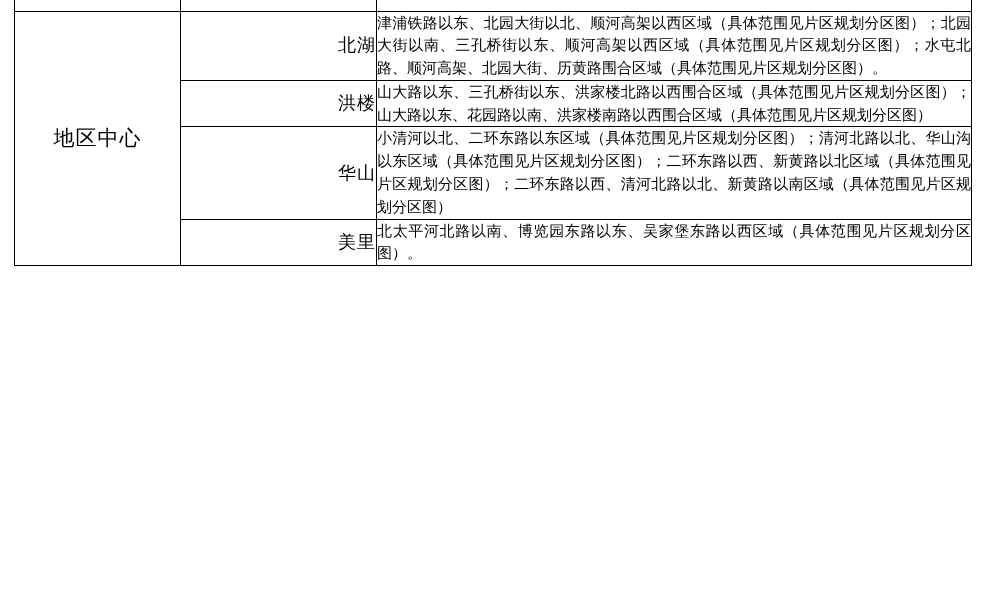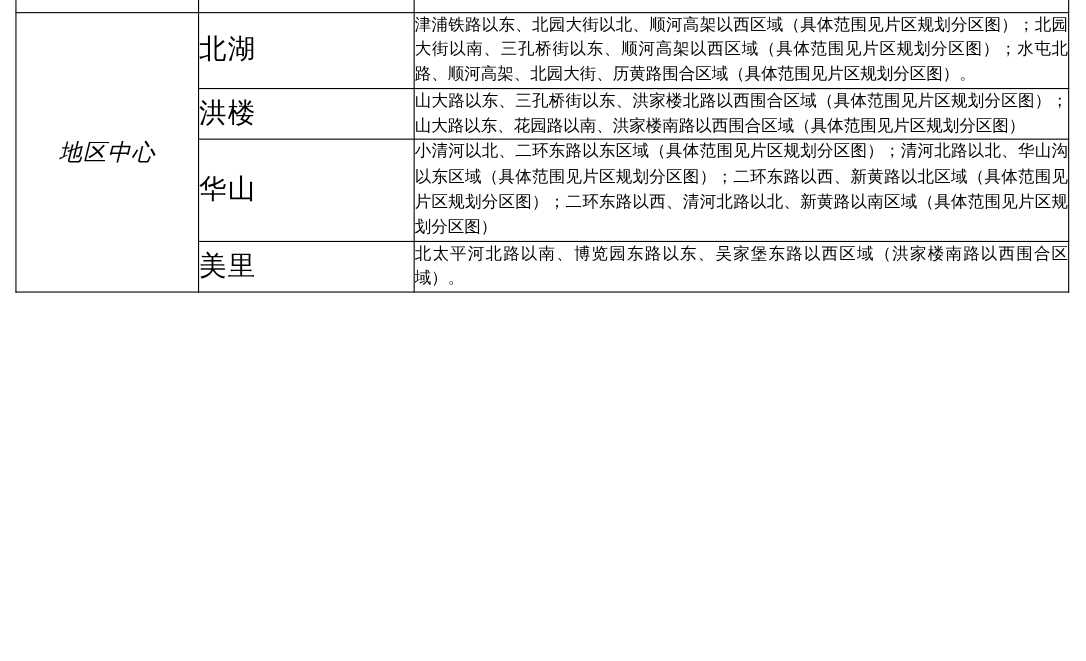--- a/index.html
+++ b/index.html
@@ -34,25 +34,24 @@
   }
   .col-category { width: 166px; }
   .col-name { width: 196px; }
   .col-desc { width: 595px; }
 
   .cat-cell {
     text-align: center;
     font-size: 21px;
     letter-spacing: 1px;
     line-height: 1.5;
-    font-style: italic;
   }
   .name-cell {
-    text-align: left;
-    font-size: 25px;
+    text-align: right;
+    font-size: 18px;
     letter-spacing: 1px;
     line-height: 1.5;
   }
   .desc-cell {
     text-align: justify;
     text-align-last: left;
     font-size: 15px;
     line-height: 1.52;
     padding: 3px 7px 4px 8px;
   }
@@ -103,17 +102,17 @@
       <tr>
         <td class="name-cell">洪楼</td>
         <td class="desc-cell">山大路以东、三孔桥街以东、洪家楼北路以西围合区域（具体范围见片区规划分区图）；山大路以东、花园路以南、洪家楼南路以西围合区域（具体范围见片区规划分区图）</td>
       </tr>
       <tr>
         <td class="name-cell">华山</td>
         <td class="desc-cell">小清河以北、二环东路以东区域（具体范围见片区规划分区图）；清河北路以北、华山沟以东区域（具体范围见片区规划分区图）；二环东路以西、新黄路以北区域（具体范围见片区规划分区图）；二环东路以西、清河北路以北、新黄路以南区域（具体范围见片区规划分区图）</td>
       </tr>
       <tr>
         <td class="name-cell">美里</td>
-        <td class="desc-cell">北太平河北路以南、博览园东路以东、吴家堡东路以西区域（洪家楼南路以西围合区域）。</td>
+        <td class="desc-cell">北太平河北路以南、博览园东路以东、吴家堡东路以西区域（具体范围见片区规划分区图）。</td>
       </tr>
     </tbody>
   </table>
 </div>
 
 </body></html>

